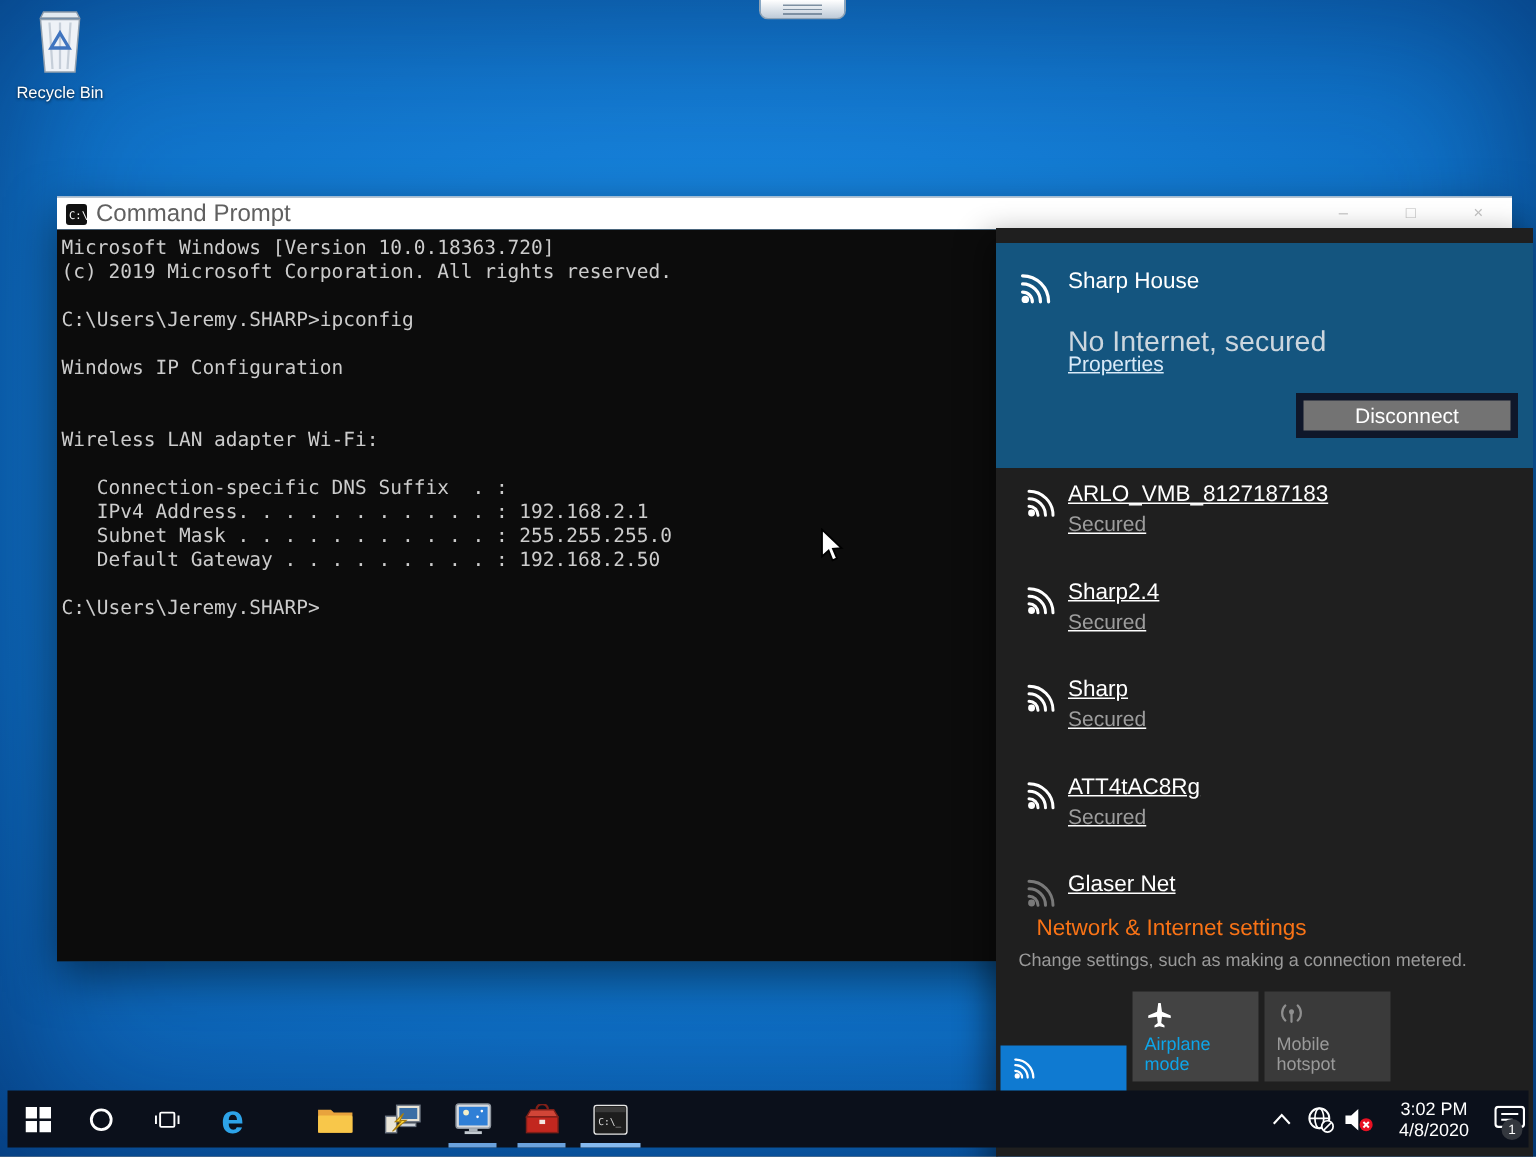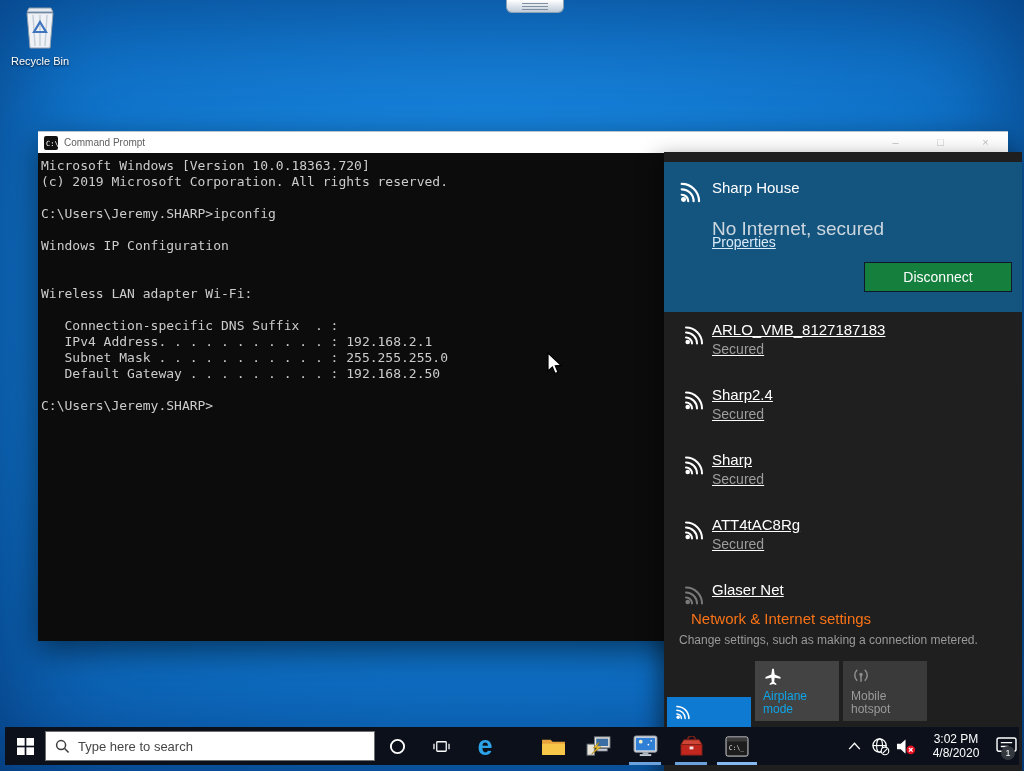--- a/index.html
+++ b/index.html
@@ -20,37 +20,37 @@
 
   
   .recycle-bin { position:absolute; left:8px; top:6px; width:64px; text-align:center; z-index:6; }
   .recycle-bin .rb-label { display:block; margin-top:1px; font-size:11px; color:#fff; text-shadow:0 1px 2px rgba(0,0,0,.8); }
 
   
   .cmd-window { position:absolute; left:38px; top:131px; width:970px; height:510px; z-index:10;
     box-shadow:0 10px 30px rgba(0,0,0,.5); }
   .cmd-titlebar { position:absolute; left:0; top:0; right:0; height:22px; background:#ffffff;
     display:flex; align-items:center; padding-left:6px; border-top:1px solid #b9c4cf; }
-  .cmd-title { font-size:10px; color:#606060; margin-left:6px; }
+  .cmd-title { font-size:16px; color:#606060; margin-left:6px; }
   .win-controls { position:absolute; right:0; top:0; height:22px; display:flex; }
   .win-controls .ctrl { width:45px; text-align:center; line-height:21px; font-size:11px; color:#c2c2c2; }
   .cmd-body { position:absolute; left:0; top:22px; right:0; bottom:0; background:#0c0c0c; overflow:hidden; }
   .cmd-body pre { margin:0; padding:5px 0 0 3px; font-family:"DejaVu Sans Mono", monospace;
     font-size:13px; line-height:16px; color:#cccccc; white-space:pre; }
 
   
   .wifi-flyout { position:absolute; left:664px; top:152px; width:358px; height:666px; z-index:20;
     background:#1f1f1f; color:#fff; box-shadow:-6px 6px 20px rgba(0,0,0,.45); }
   .connected { position:absolute; left:0; top:10px; width:100%; height:150px; background:#14557f; }
   .conn-icon { position:absolute; left:15px; top:17px; color:#fff; }
   .conn-name { position:absolute; left:48px; top:17px; font-size:15px; color:#fff; }
   .conn-status { position:absolute; left:48px; top:56px; font-size:19px; color:#ccd6de; }
   .conn-props { position:absolute; left:48px; top:72px; font-size:14px; color:#d9eaf8; text-decoration:underline; cursor:pointer; }
   .disconnect-btn { position:absolute; right:10px; bottom:20px; width:148px; height:30px;
-    background:#15803d; border:1px solid #0f172a; color:#fff; font-size:14px; font-family:inherit;
+    background:#737373; border:5px solid #0f172a; color:#fff; font-size:14px; font-family:inherit;
     display:flex; align-items:center; justify-content:center; cursor:pointer; }
 
   .net-list { position:absolute; left:0; top:160px; width:100%; height:298px; overflow:hidden; }
   .net-item { position:relative; height:65px; padding:9px 0 0 15px; display:flex;text-decoration:underline; }
   .net-item .nicon { width:33px; color:#fff; padding-top:2px; }
   .net-item .ntxt .nname { font-size:15px; color:#fff; }
   .net-item .ntxt .nstatus { font-size:14px; color:#9d9d9d; margin-top:3px; }
   .net-item.dim .nicon { opacity:.4; }
 
   .settings-link { position:absolute; left:27px; top:458px; font-size:15px; color:#f97316; cursor:pointer; }
@@ -245,27 +245,20 @@
 <div class="taskbar">
   <div class="tb-btn start-btn">
     <svg width="17" height="17" viewBox="0 0 20 20">
       <rect x="0" y="0" width="9" height="9" fill="#fff"></rect>
         <rect x="11" y="0" width="9" height="9" fill="#fff"></rect>
       <rect x="0" y="11" width="9" height="9" fill="#fff"></rect>
         <rect x="11" y="11" width="9" height="9" fill="#fff"></rect>
     </svg>
   </div>
 
-  <div class="search-box">
-    <svg width="15" height="15" viewBox="0 0 16 16">
-      <circle cx="6.5" cy="6.5" r="4.8" fill="none" stroke="#3c3c3c" stroke-width="1.6"></circle>
-      <path d="M10.2 10.2 L14.5 14.5" stroke="#3c3c3c" stroke-width="1.6"></path>
-    </svg>
-    <input type="text" placeholder="Type here to search" style="">
-  </div>
 
   <div class="tb-btn">
     <svg width="17" height="17" viewBox="0 0 18 18">
       <circle cx="9" cy="9" r="7" fill="none" stroke="#fff" stroke-width="2"></circle>
     </svg>
   </div>
   <div class="tb-btn">
     <svg width="19" height="17" viewBox="0 0 24 20">
       <rect x="6" y="4" width="12" height="12" fill="none" stroke="#fff" stroke-width="1.6" rx="1"></rect>
       <path d="M2.5 6.5 L2.5 13.5 M21.5 6.5 L21.5 13.5" stroke="#fff" stroke-width="1.6"></path>

